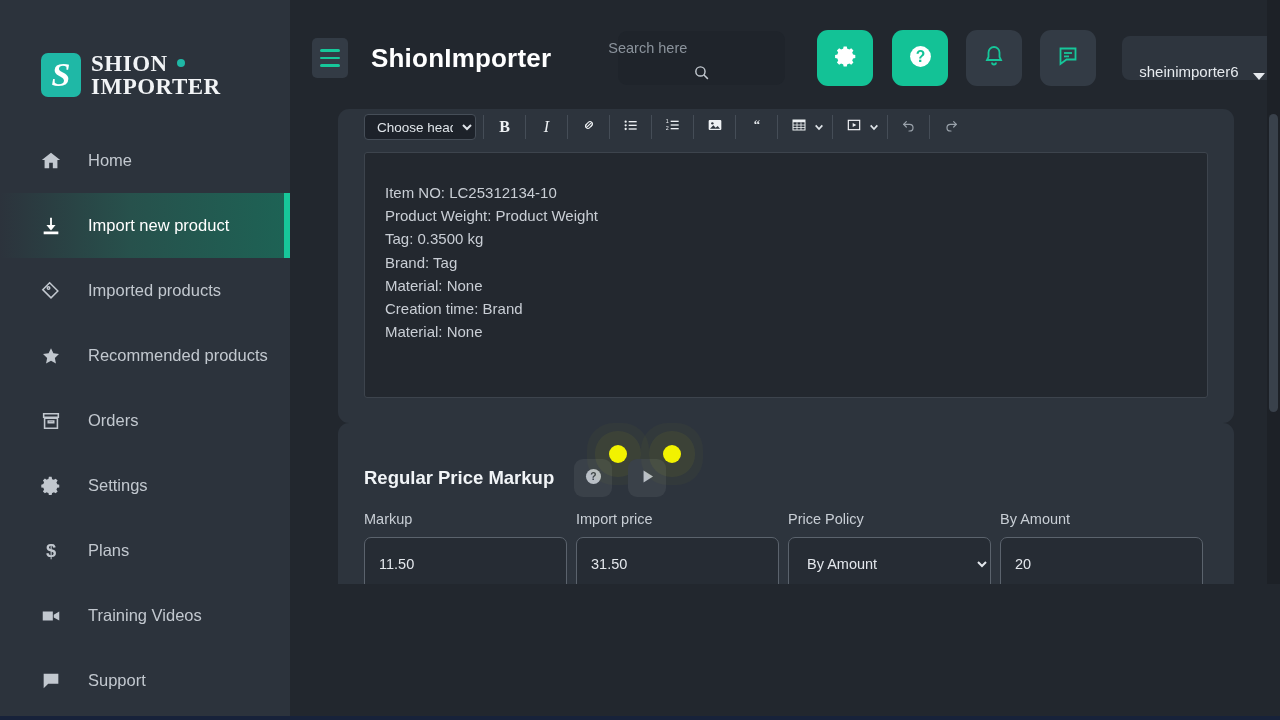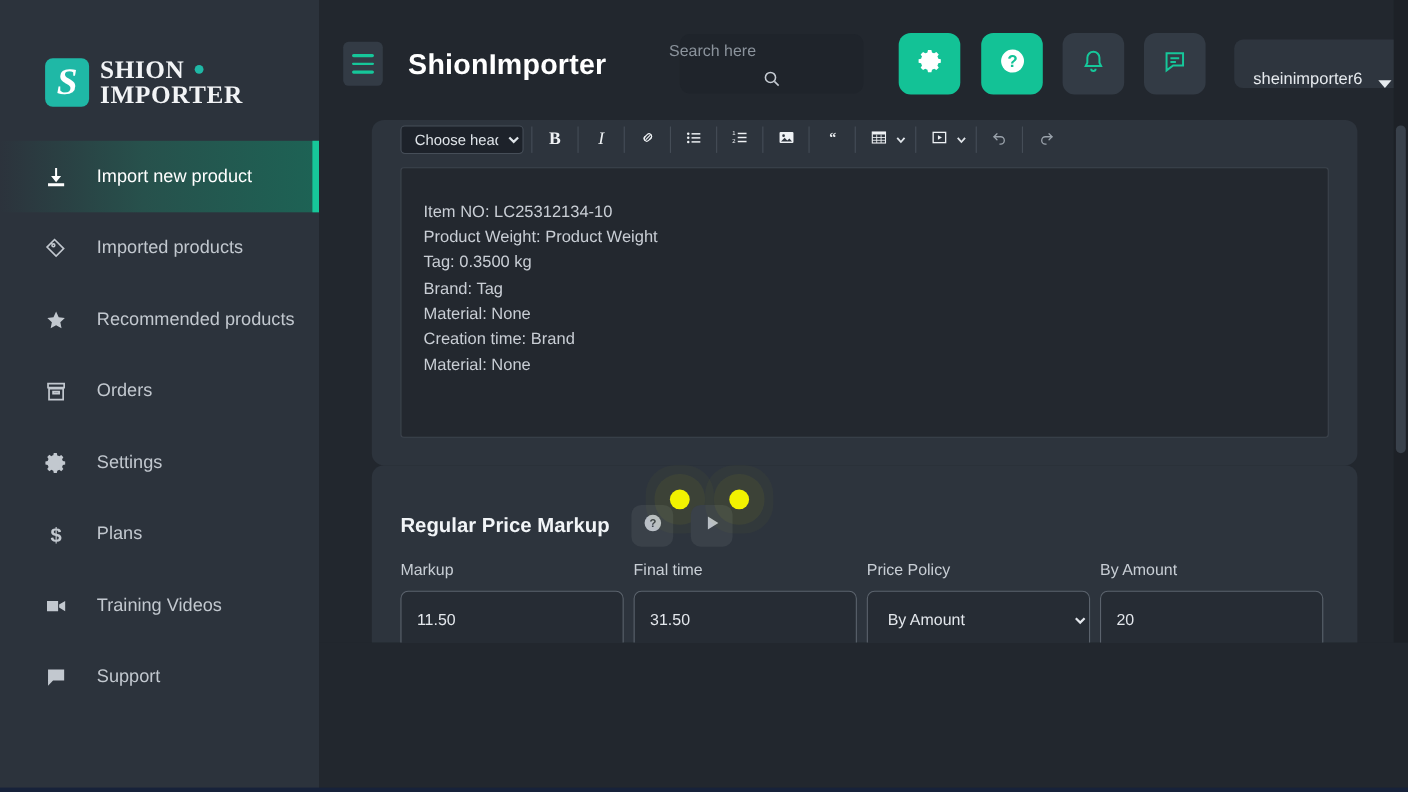--- a/index.html
+++ b/index.html
@@ -307,20 +307,28 @@
       <div class="logo-text">
         <span class="logo-line">
           <span>SHION</span>
           <i class="logo-dot"></i>
         </span>
         <span class="logo-line">IMPORTER</span>
       </div>
     </div>
 
     <nav class="nav">
+      <div class="nav-item">
+        <span class="ico">
+          <svg viewBox="0 0 24 24">
+              <path d="M12 3 2 11h3v9h5v-6h4v6h5v-9h3L12 3z"></path>
+            </svg>
+        </span>
+        <span>Home</span>
+      </div>
 
       <div class="nav-item active">
         <span class="ico">
           <svg viewBox="0 0 24 24">
               <path d="M11 3h2v8h4l-5 6-5-6h4V3zM4 18h16v3H4z"></path>
             </svg>
         </span>
         <span>Import new product</span>
       </div>
 
@@ -612,21 +620,21 @@
           </div>
         </div>
 
         <div class="fields">
           <div class="field">
             <label class="field-label">Markup</label>
             <input class="field-input" type="text" value="11.50" style="">
           </div>
 
           <div class="field">
-            <label class="field-label">Final time</label>
+            <label class="field-label">Import price</label>
             <input class="field-input" type="text" value="31.50" style="">
           </div>
 
           <div class="field">
             <label class="field-label">Price Policy</label>
             <select class="field-select">
               <option>By Amount</option>
             </select>
           </div>
 

